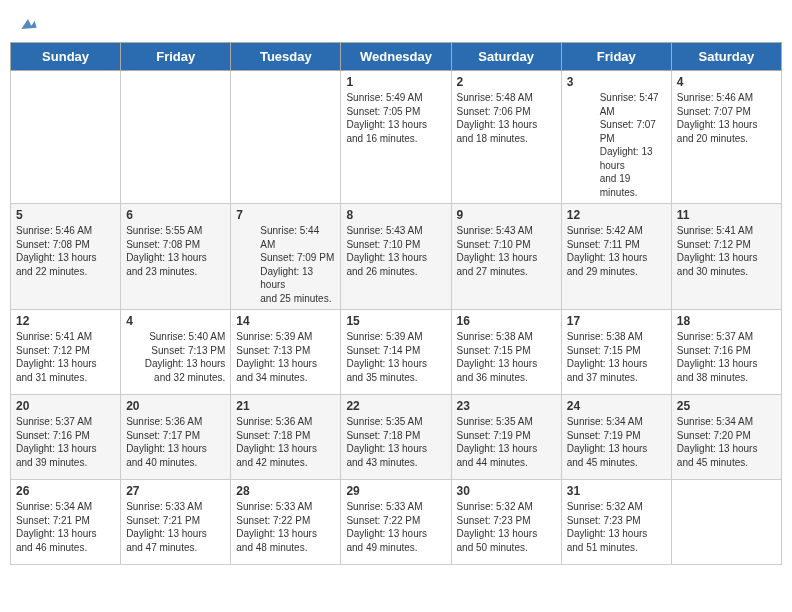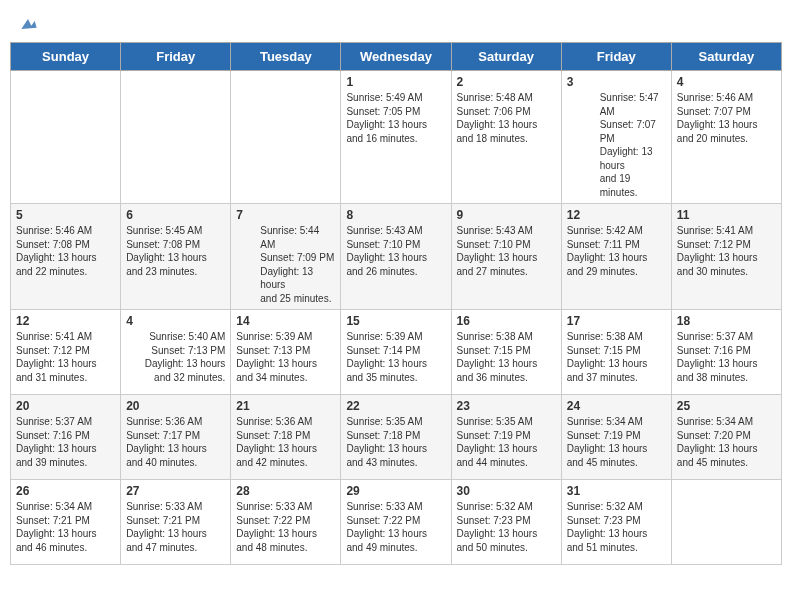--- a/index.html
+++ b/index.html
@@ -166,21 +166,21 @@
       <tr class="row-even">
         <td>
           <span class="day-number">5</span>
           <div class="day-info" style="white-space: pre-line;">Sunrise: 5:46 AM
 Sunset: 7:08 PM
 Daylight: 13 hours
 and 22 minutes.</div>
         </td>
         <td>
           <span class="day-number">6</span>
-          <div class="day-info" style="white-space: pre-line;">Sunrise: 5:45 AM
+          <div class="day-info" style="white-space: pre-line;">Sunrise: 5:55 AM
 Sunset: 7:08 PM
 Daylight: 13 hours
 and 23 minutes.</div>
         </td>
         <td>
           <span class="day-number">7</span>
           <div class="day-info" style="white-space: pre-line; margin-left: 24px;">Sunrise: 5:44 AM
 Sunset: 7:09 PM
 Daylight: 13 hours
 and 25 minutes.</div>

